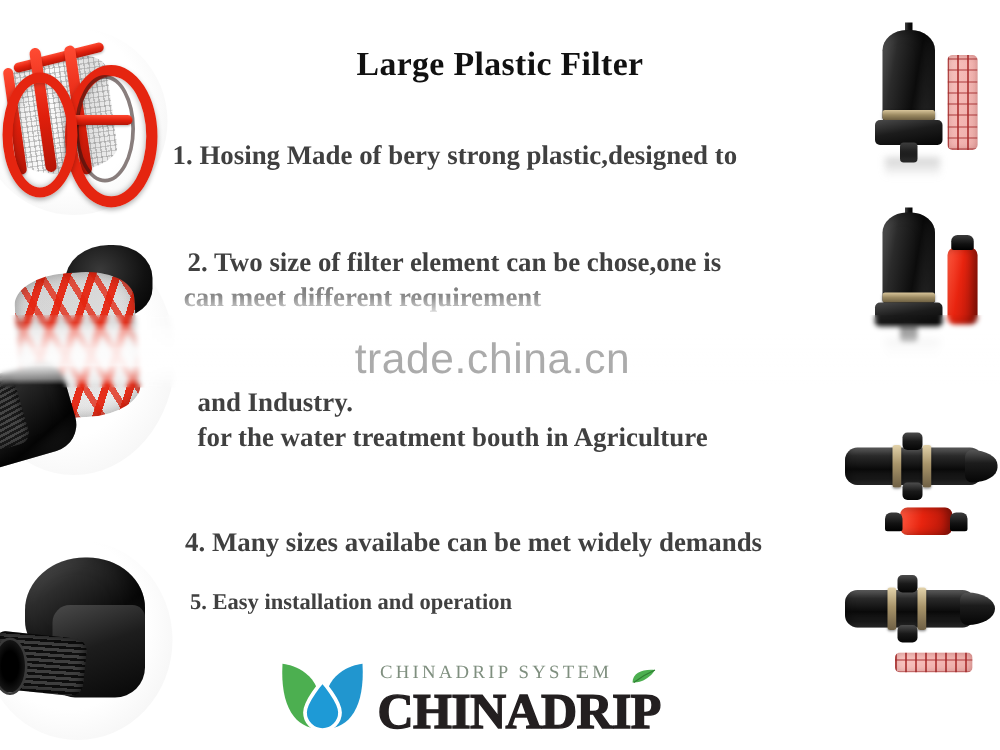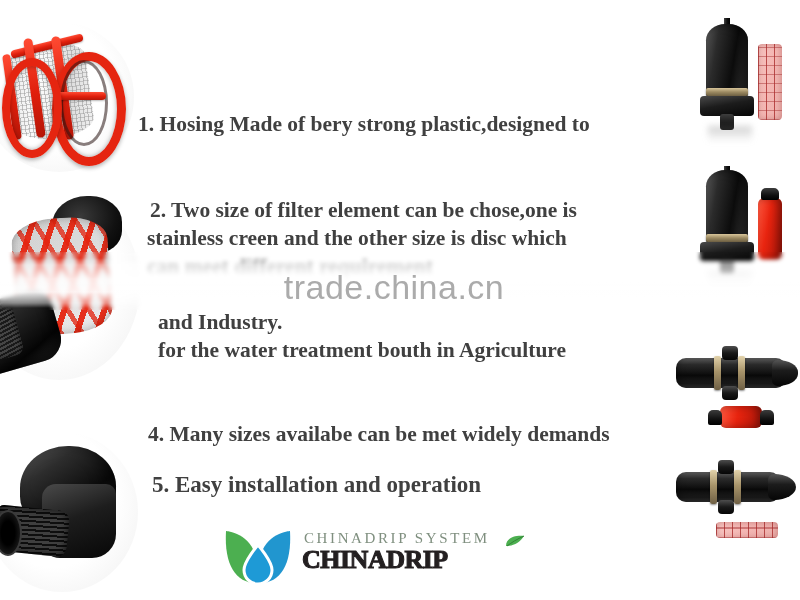--- a/index.html
+++ b/index.html
@@ -53,21 +53,21 @@
 
   .f2 { left: 150px; top: 196px; font-size: 21.5px; }
   .f2 .ln2 { margin-left: -3px; }
   .f2 .ln3 { margin-left: -3px; }
 
   .f3 { left: 152px; top: 308px; font-size: 21.5px; }
   .f3 .ln2 { margin-left: 6px; }
   .f3 .ln3 { margin-left: 6px; }
 
   .f4 { left: 148px; top: 420px; font-size: 21.5px; }
-  .f5 { left: 152px; top: 470px; font-size: 23px; text-align: right; }
+  .f5 { left: 152px; top: 470px; font-size: 18px; text-align: right; }
 
   
   .fade-line {
     opacity: 0.72;
     -webkit-mask-image: linear-gradient(to bottom, rgba(0,0,0,1) 0%, rgba(0,0,0,0.85) 45%, rgba(0,0,0,0.12) 100%);
     mask-image: linear-gradient(to bottom, rgba(0,0,0,1) 0%, rgba(0,0,0,0.85) 45%, rgba(0,0,0,0.12) 100%);
     filter: blur(0.35px);
   }
 
   
@@ -305,32 +305,33 @@
     letter-spacing: 2.6px;
     color: #7f8f7f;
     font-weight: 400;
   }
   .logo .brand {
     position: absolute;
     left: 80px;
     top: 18px;
     font-family: "Liberation Serif", serif;
     font-weight: bold;
-    font-size: 26px;
+    font-size: 40px;
     letter-spacing: -0.5px;
     color: #231f20;
     -webkit-text-stroke: 1.1px #231f20;
   }
   .logo .leaf-dot { position: absolute; left: 283px; top: 8px; }
 </style>
 </head>
 <body>
 
 <div id="page">
 
+  <div class="title">Large Plastic Filter</div>
 
   <div class="photo photo-vignette" style="left:-16px; top:22px; width:150px; height:150px;">
     <div class="screen-cyl" style="left:22px; top:14px; width:104px; height:122px;">
       <div class="mesh-body"></div>
       <div class="rib" style="left:4px; top:6px; width:74px; height:8px; transform:rotate(-14deg);"></div>
       <div class="rib" style="left:24px; top:2px; width:9px; height:100px; transform:rotate(-8deg);"></div>
       <div class="rib" style="left:52px; top:0px; width:9px; height:104px; transform:rotate(-8deg);"></div>
       <div class="rib" style="left:2px; top:18px; width:8px; height:86px; transform:rotate(-8deg);"></div>
       <div class="ring" style="left:46px; top:16px; width:56px; height:96px;"></div>
       <div class="ring-inner" style="left:54px; top:24px; width:42px; height:80px;"></div>
@@ -399,21 +400,20 @@
   </div>
 
   <div class="features">
 
     <div class="feature f1">
       <span class="ln ln1">1. Hosing Made of bery strong plastic,designed to</span>
     </div>
 
     <div class="feature f2">
       <span class="ln ln1">2. Two size of filter element can be chose,one is</span>
-      <span class="ln ln2">stainless creen and the other size is disc which</span>
       <span class="ln ln3 fade-line">can meet different requirement</span>
     </div>
 
     <div class="feature f3">
       <span class="ln ln3">and Industry.</span>
       <span class="ln ln2">for the water treatment bouth in Agriculture</span>
     </div>
 
     <div class="feature f4">
       <span class="ln ln1">4. Many sizes availabe can be met widely demands</span>

